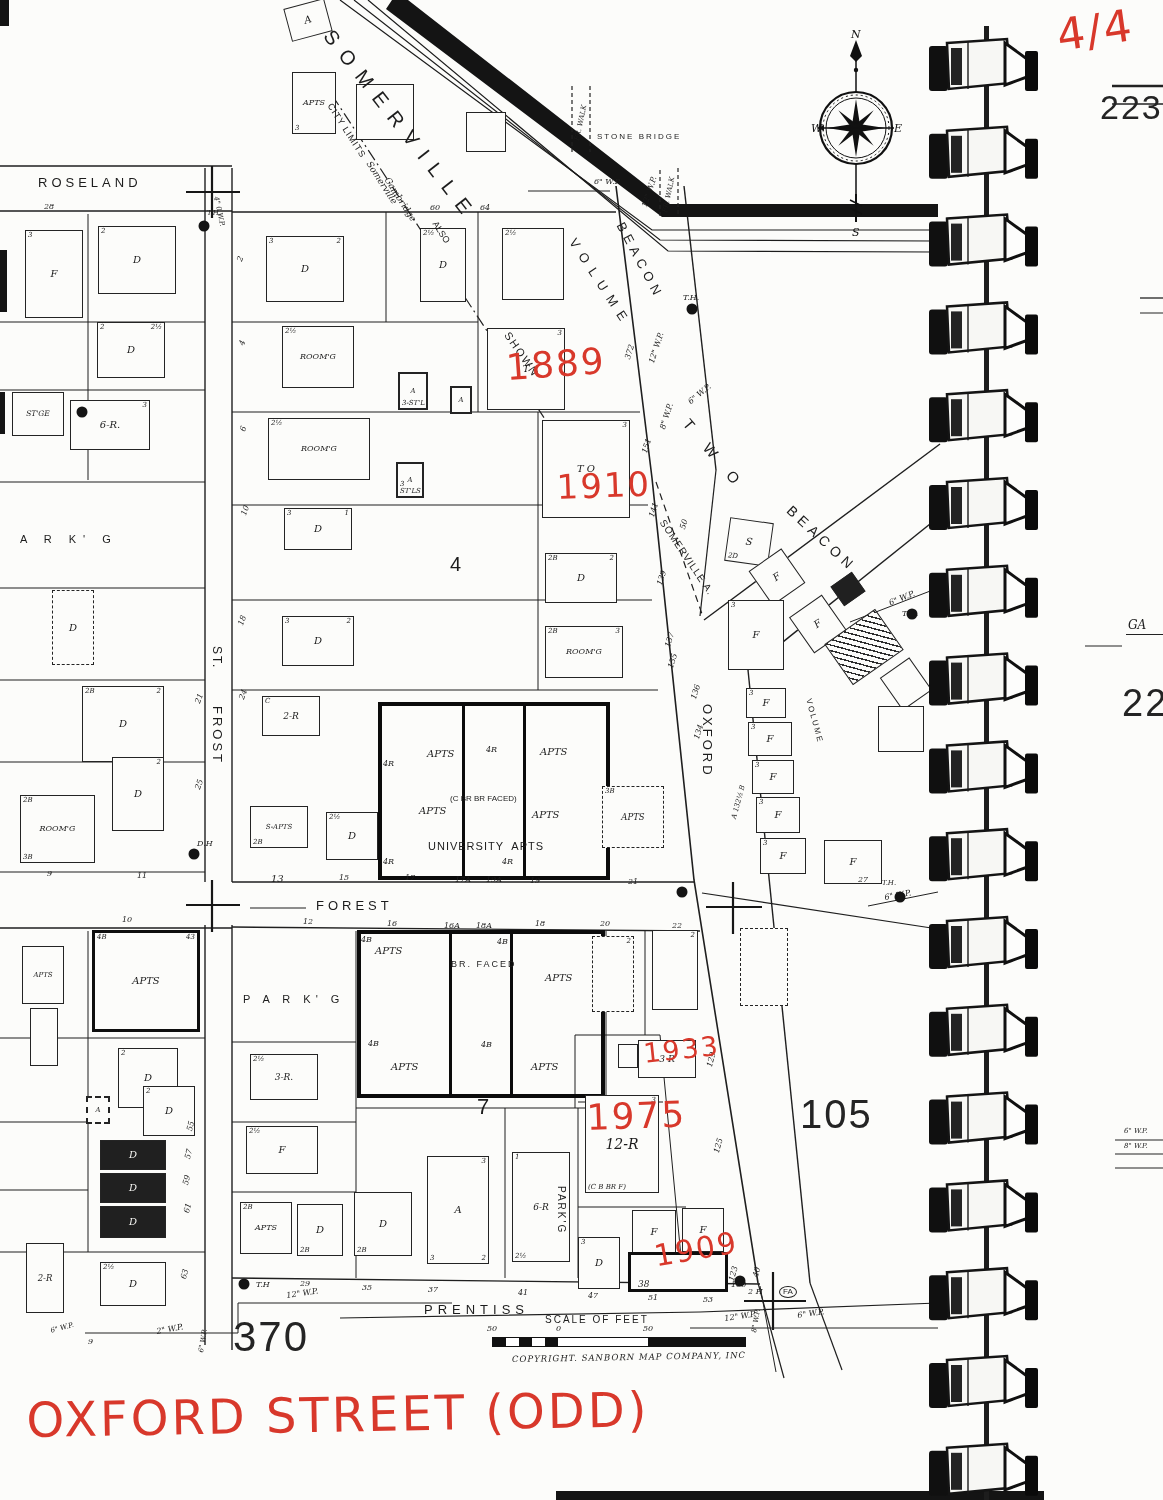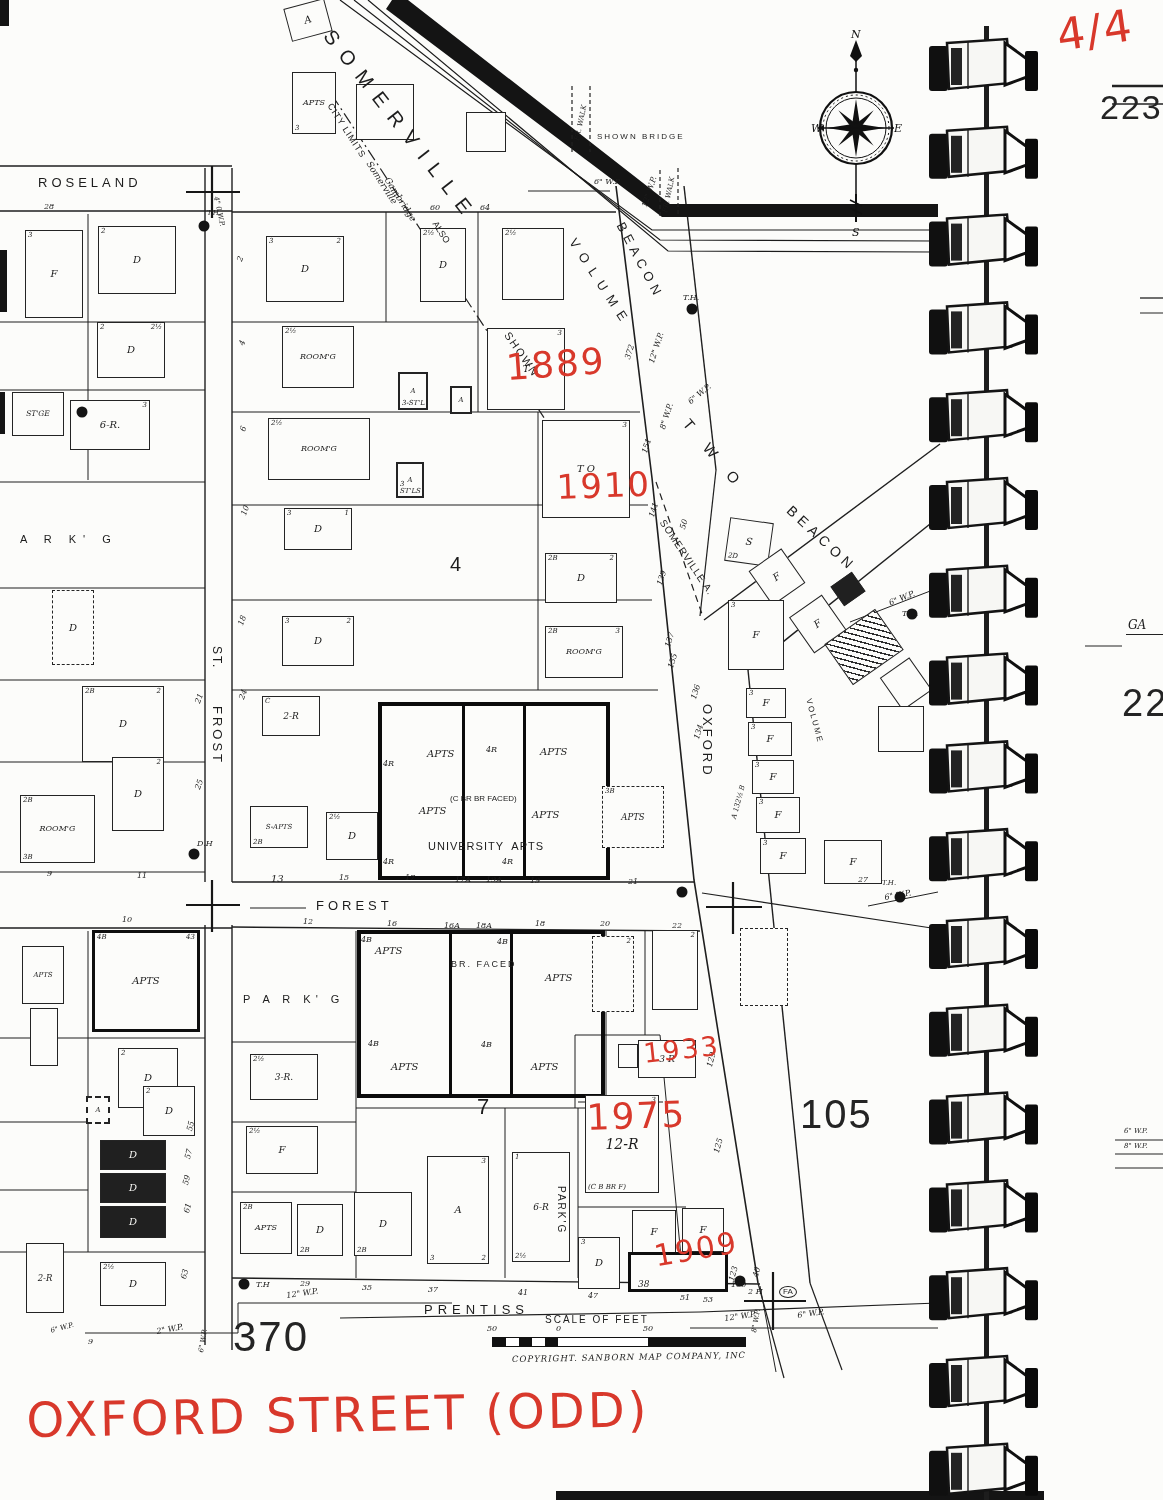--- a/index.html
+++ b/index.html
@@ -465,21 +465,21 @@
       <div class="ml" style="left: 626px; top: 220px; font-size: 13px; letter-spacing: 5px; transform: rotate(62deg);">BEACON</div>
       <div class="ml" style="left: 794px; top: 503px; font-size: 14px; letter-spacing: 5px; transform: rotate(43deg);">BEACON</div>
       <div class="ml" style="left: 666px; top: 518px; font-size: 10px; letter-spacing: 1px; transform: rotate(56deg);">SOMERVILLE A.</div>
       <div class="ml" style="left: 578px; top: 236px; font-size: 13px; letter-spacing: 8px; transform: rotate(57deg);">VOLUME</div>
       <div class="ml" style="left: 692px; top: 416px; font-size: 15px; letter-spacing: 9px; transform: rotate(50deg);">T W O</div>
       <div class="ml" style="left: 812px; top: 698px; font-size: 8px; letter-spacing: 2px; transform: rotate(75deg);">VOLUME</div>
       <div class="ml" style="left: 333px; top: 102px; font-size: 9px; letter-spacing: 1px; transform: rotate(57deg);">CITY LIMITS</div>
       <div class="ml it" style="left: 372px; top: 160px; font-size: 9px; transform: rotate(57deg);">Somerville</div>
       <div class="ml it" style="left: 390px; top: 176px; font-size: 9px; transform: rotate(57deg);">Cambridge</div>
       <div class="ml" style="left: 438px; top: 220px; font-size: 9px; transform: rotate(57deg);">ALSO</div>
-      <div class="ml" style="left: 597px; top: 133px; font-size: 8px; letter-spacing: 2px;">SHOWN BRIDGE</div>
+      <div class="ml" style="left: 597px; top: 133px; font-size: 8px; letter-spacing: 2px;">STONE BRIDGE</div>
       <div class="ml it" style="left: 574px; top: 140px; font-size: 7px; transform: rotate(-78deg);">FR. WALK</div>
       <div class="ml it" style="left: 662px; top: 212px; font-size: 7px; transform: rotate(-78deg);">FR. WALK</div>
       <div class="ml" style="left: 428px; top: 841px; font-size: 11px; letter-spacing: 1px;">UNIVERSITY  APTS</div>
       <div class="ml" style="left: 450px; top: 795px; font-size: 8px;">(C BR BR FACED)</div>
       <div class="ml it" style="left: 427px; top: 749px; font-size: 10px;">APTS</div>
       <div class="ml it" style="left: 540px; top: 747px; font-size: 10px;">APTS</div>
       <div class="ml it" style="left: 419px; top: 806px; font-size: 10px;">APTS</div>
       <div class="ml it" style="left: 532px; top: 810px; font-size: 10px;">APTS</div>
       <div class="ml it" style="left: 383px; top: 760px; font-size: 8px;">4R</div>
       <div class="ml it" style="left: 486px; top: 746px; font-size: 8px;">4R</div>
@@ -564,21 +564,21 @@
       <div class="ml it" style="left: 600px; top: 920px; font-size: 8px;">20</div>
       <div class="ml it" style="left: 672px; top: 922px; font-size: 8px;">22</div>
       <div class="ml it" style="left: 47px; top: 870px; font-size: 8px;">9</div>
       <div class="ml it" style="left: 137px; top: 872px; font-size: 8px;">11</div>
       <div class="ml it" style="left: 122px; top: 916px; font-size: 8px;">10</div>
       <div class="ml it" style="left: 300px; top: 1280px; font-size: 8px;">29</div>
       <div class="ml it" style="left: 362px; top: 1284px; font-size: 8px;">35</div>
       <div class="ml it" style="left: 428px; top: 1286px; font-size: 8px;">37</div>
       <div class="ml it" style="left: 518px; top: 1289px; font-size: 8px;">41</div>
       <div class="ml it" style="left: 588px; top: 1292px; font-size: 8px;">47</div>
-      <div class="ml it" style="left: 648px; top: 1294px; font-size: 8px; margin-left: 32px;">51</div>
+      <div class="ml it" style="left: 648px; top: 1294px; font-size: 8px;">51</div>
       <div class="ml it" style="left: 703px; top: 1296px; font-size: 8px;">53</div>
       <div class="ml it" style="left: 186px; top: 1130px; font-size: 8px; transform: rotate(-75deg);">55</div>
       <div class="ml it" style="left: 184px; top: 1158px; font-size: 8px; transform: rotate(-75deg);">57</div>
       <div class="ml it" style="left: 182px; top: 1184px; font-size: 8px; transform: rotate(-75deg);">59</div>
       <div class="ml it" style="left: 183px; top: 1212px; font-size: 8px; transform: rotate(-75deg);">61</div>
       <div class="ml it" style="left: 180px; top: 1278px; font-size: 8px; transform: rotate(-75deg);">63</div>
       <div class="ml it" style="left: 638px; top: 1280px; font-size: 9px;">38</div>
     </div>
   <div id="red-layer">
       <div class="red" style="left: 1054px; top: 14px; font-size: 44px; transform: rotate(-8deg);">4/4</div>

